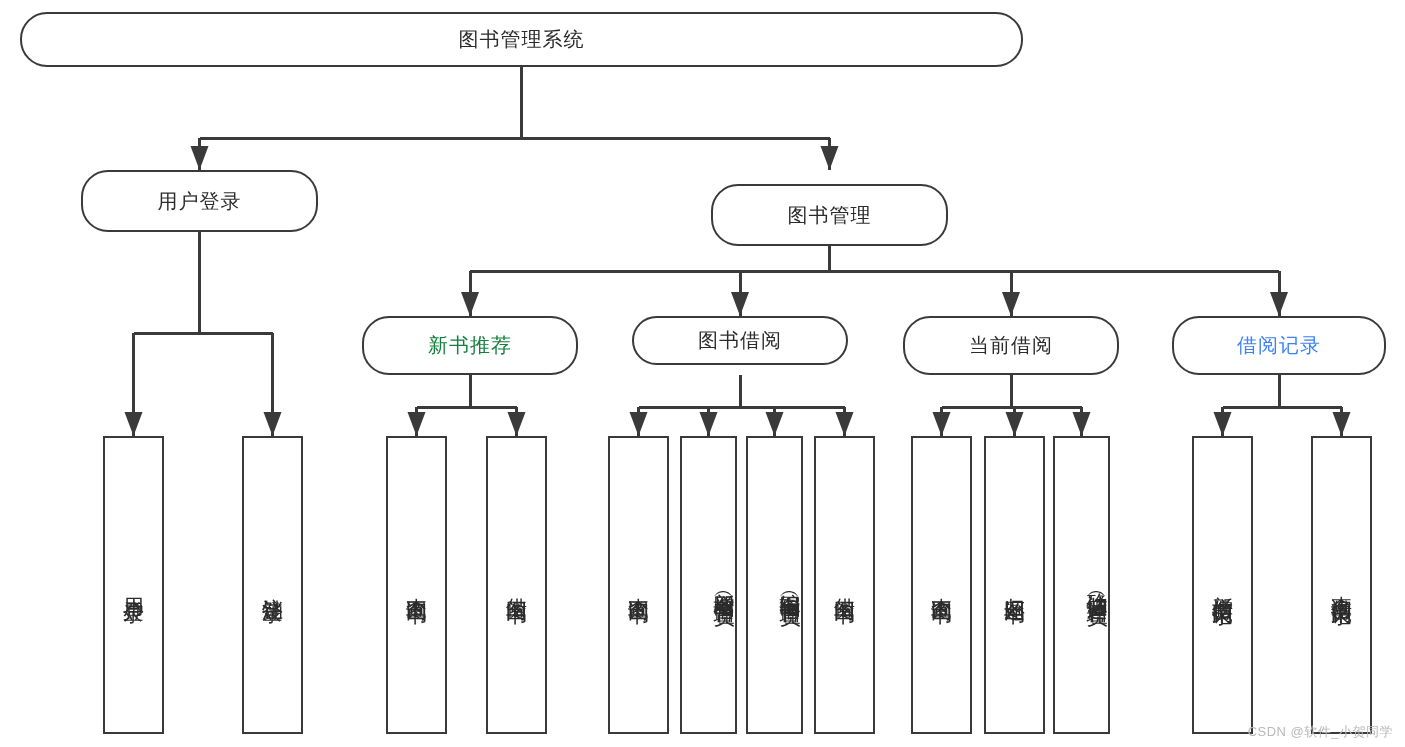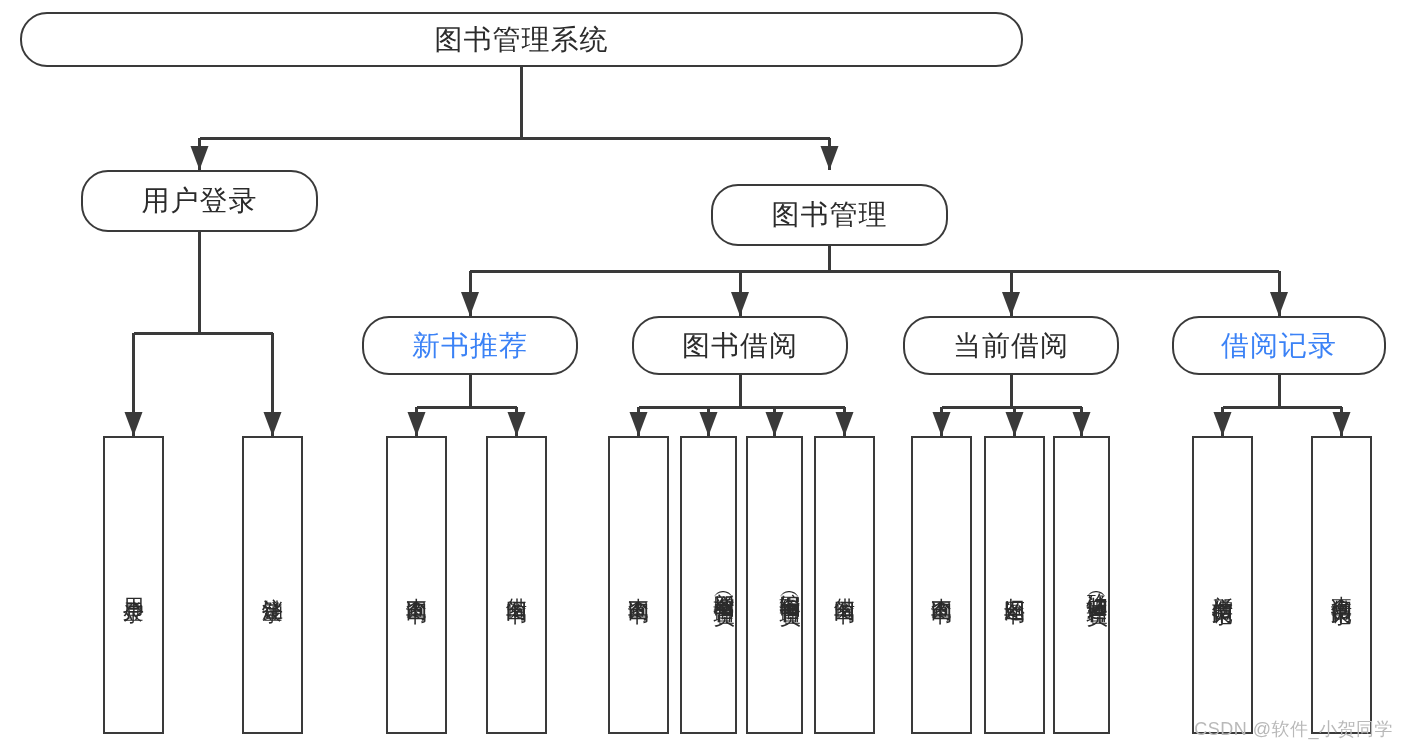--- a/index.html
+++ b/index.html
@@ -28,42 +28,42 @@
     position: absolute;
     box-sizing: border-box;
     border: 2px solid #3a3a3a;
     background: #ffffff;
     display: flex;
     align-items: center;
     justify-content: center;
     color: #2b2b2b;
   }
   .node-h {
-    font-size: 28px;
+    font-size: 20px;
     letter-spacing: 1px;
     white-space: nowrap;
     border-radius: 27px;
   }
   .node-v {
     font-size: 21px;
     letter-spacing: 2px;
     writing-mode: vertical-rl;
     text-orientation: upright;
     line-height: 1.05;
     text-align: center;
     padding: 4px 0;
   }
   .node-v.align-top {
     align-items: flex-start;
   }
   .watermark {
     position: absolute;
     right: 12px;
     bottom: 6px;
-    font-size: 18px;
+    font-size: 13px;
     color: #b9b9b9;
     white-space: nowrap;
     letter-spacing: 0.5px;
   }
 </style>
 </head>
 <body>
 
 <div id="canvas">
   <svg id="wires" viewBox="0 0 1405 747" xmlns="http://www.w3.org/2000/svg">
@@ -123,24 +123,24 @@
   <div id="nodes-layer">
       <div class="node node-h" style="left: 20px; top: 12px; width: 1003px; height: 55px; border-color: rgb(58, 58, 58); background: rgb(255, 255, 255); color: rgb(43, 43, 43);">
         <span>图书管理系统</span>
       </div>
       <div class="node node-h" style="left: 81px; top: 170px; width: 237px; height: 62px; border-color: rgb(58, 58, 58); background: rgb(255, 255, 255); color: rgb(43, 43, 43);">
         <span>用户登录</span>
       </div>
       <div class="node node-h" style="left: 711px; top: 184px; width: 237px; height: 62px; border-color: rgb(58, 58, 58); background: rgb(255, 255, 255); color: rgb(43, 43, 43);">
         <span>图书管理</span>
       </div>
-      <div class="node node-h" style="left: 362px; top: 316px; width: 216px; height: 59px; border-color: rgb(58, 58, 58); background: rgb(255, 255, 255); color: #3b82f6;">
+      <div class="node node-h" style="left: 362px; top: 316px; width: 216px; height: 59px; border-color: rgb(58, 58, 58); background: rgb(255, 255, 255); color: #15803d;">
         <span>新书推荐</span>
       </div>
-      <div class="node node-h" style="left: 632px; top: 316px; width: 216px; height: 59px; border-color: rgb(58, 58, 58); background: rgb(255, 255, 255); color: rgb(43, 43, 43);">
+      <div class="node node-h" style="left: 632px; top: 316px; width: 216px; height: 49px; border-color: rgb(58, 58, 58); background: rgb(255, 255, 255); color: rgb(43, 43, 43);">
         <span>图书借阅</span>
       </div>
       <div class="node node-h" style="left: 903px; top: 316px; width: 216px; height: 59px; border-color: rgb(58, 58, 58); background: rgb(255, 255, 255); color: rgb(43, 43, 43);">
         <span>当前借阅</span>
       </div>
       <div class="node node-h" style="left: 1172px; top: 316px; width: 214px; height: 59px; border-color: rgb(58, 58, 58); background: rgb(255, 255, 255); color: #3b82f6;">
         <span>借阅记录</span>
       </div>
       <div class="node node-v" style="left: 103px; top: 436px; width: 61px; height: 298px; border-color: rgb(58, 58, 58); background: rgb(255, 255, 255); color: rgb(43, 43, 43);">
         <span>用户登录</span>

